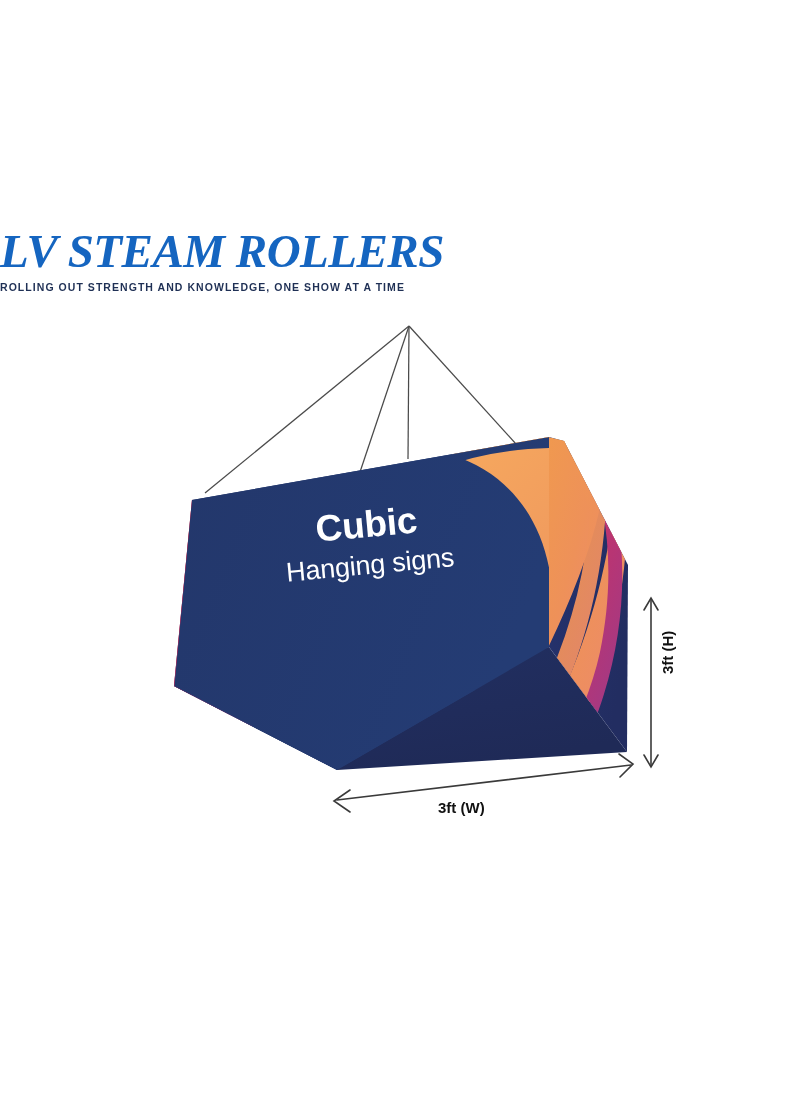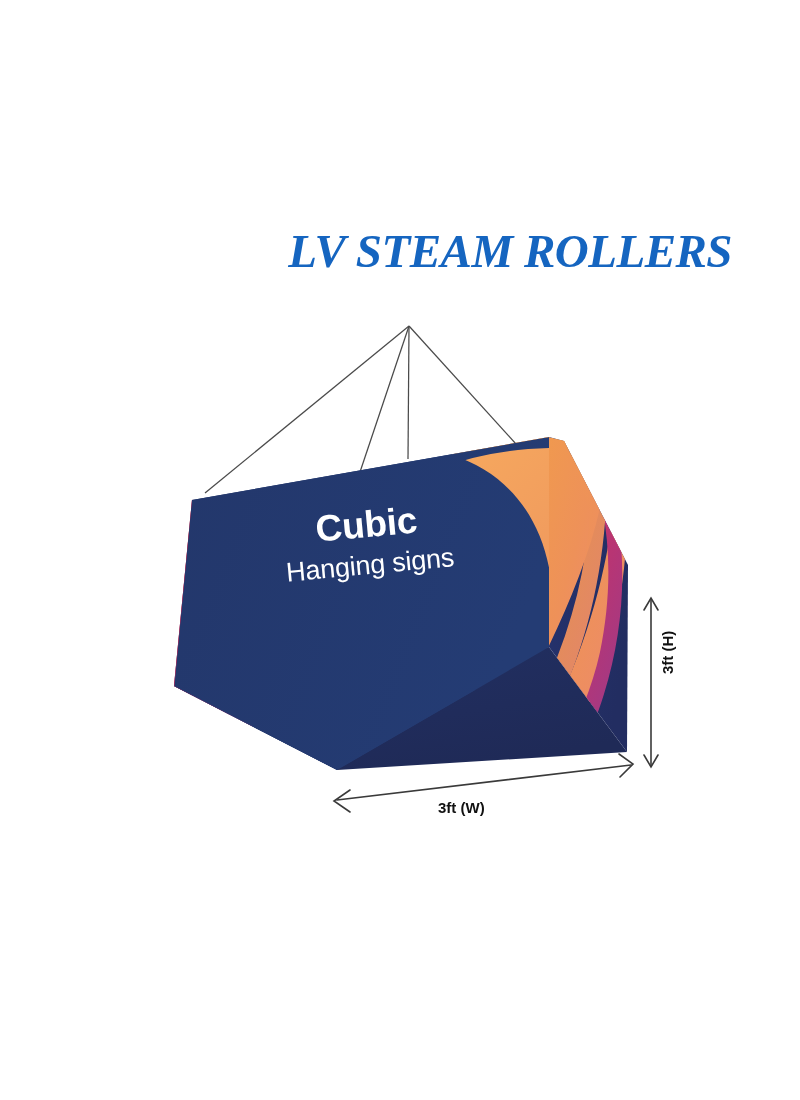--- a/index.html
+++ b/index.html
@@ -24,21 +24,21 @@
     height: 1100px;
     background: #ffffff;
   }
 
   
   .logo-block {
     position: absolute;
     left: 0;
     top: 228px;
     width: 732px;
-    text-align: right;
+    text-align: left;
   }
   .logo-wordmark {
     font-family: "Liberation Serif", "DejaVu Serif", serif;
     font-weight: bold;
     font-style: italic;
     font-size: 47px;
     line-height: 1.0;
     letter-spacing: -0.5px;
     color: #1565C0;
     white-space: nowrap;
@@ -118,20 +118,21 @@
     top: 799px;
   }
 </style>
 </head>
 <body>
 
 <div id="page">
 
   <div class="logo-block">
     <p class="logo-wordmark">LV STEAM ROLLERS</p>
+    <p class="logo-tagline">ROLLING OUT STRENGTH AND KNOWLEDGE, ONE SHOW AT A TIME</p>
   </div>
 
   <div class="illustration">
     <svg viewBox="0 0 800 1100" xmlns="http://www.w3.org/2000/svg">
       <defs>
 
         <linearGradient id="gFrontNavy" x1="0" y1="0" x2="1" y2="0.35">
           <stop offset="0" stop-color="#23376B"></stop>
           <stop offset="1" stop-color="#243C74"></stop>
         </linearGradient>

